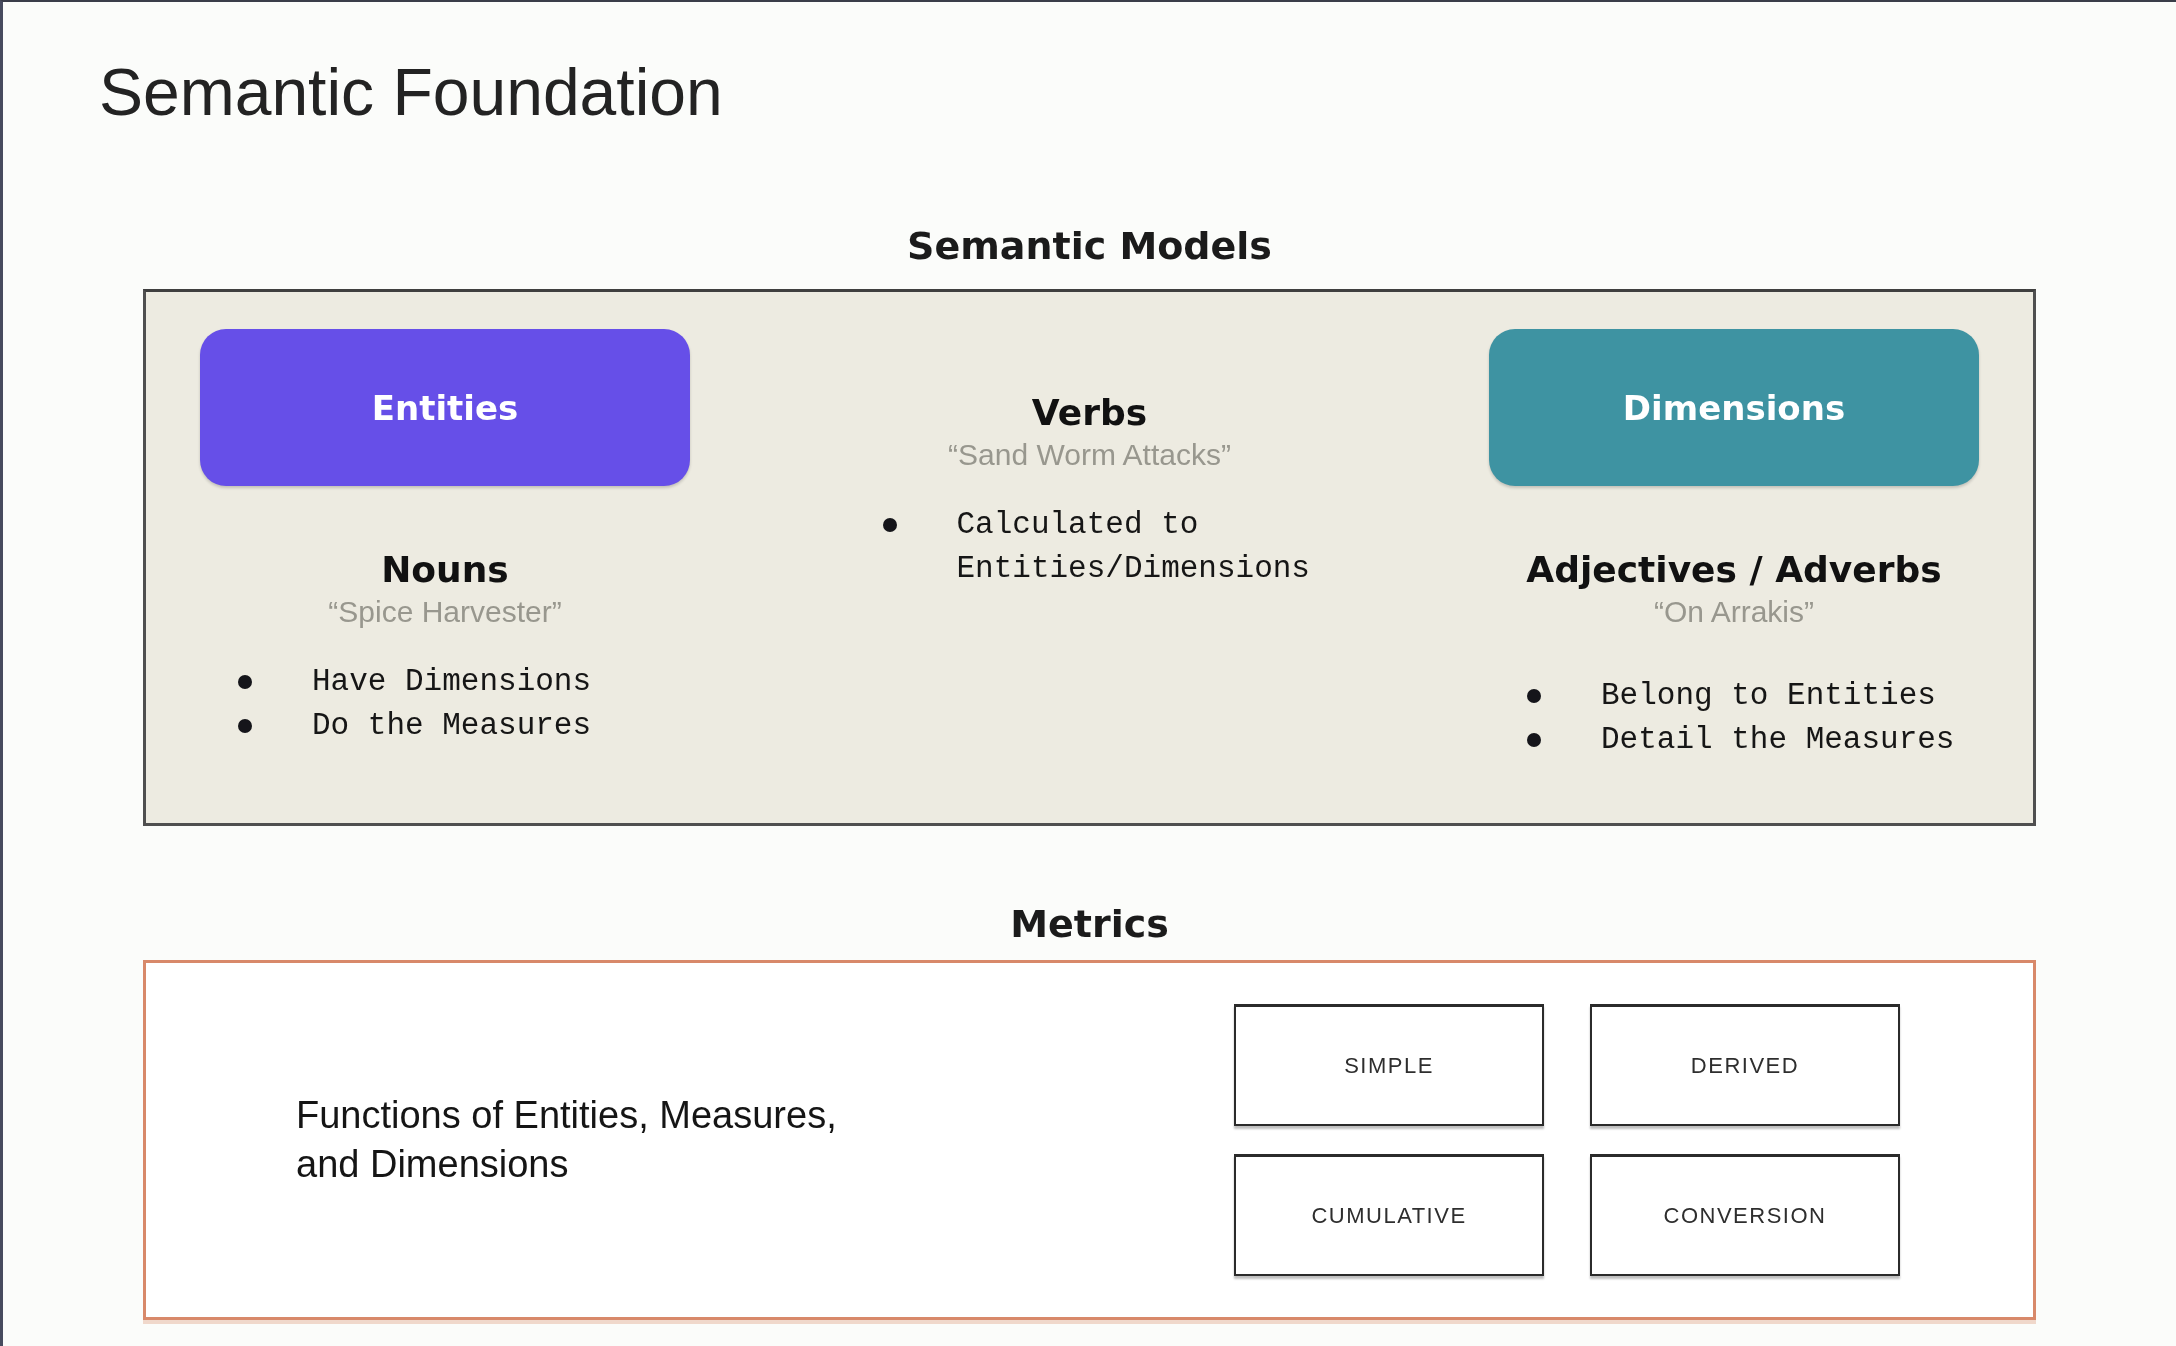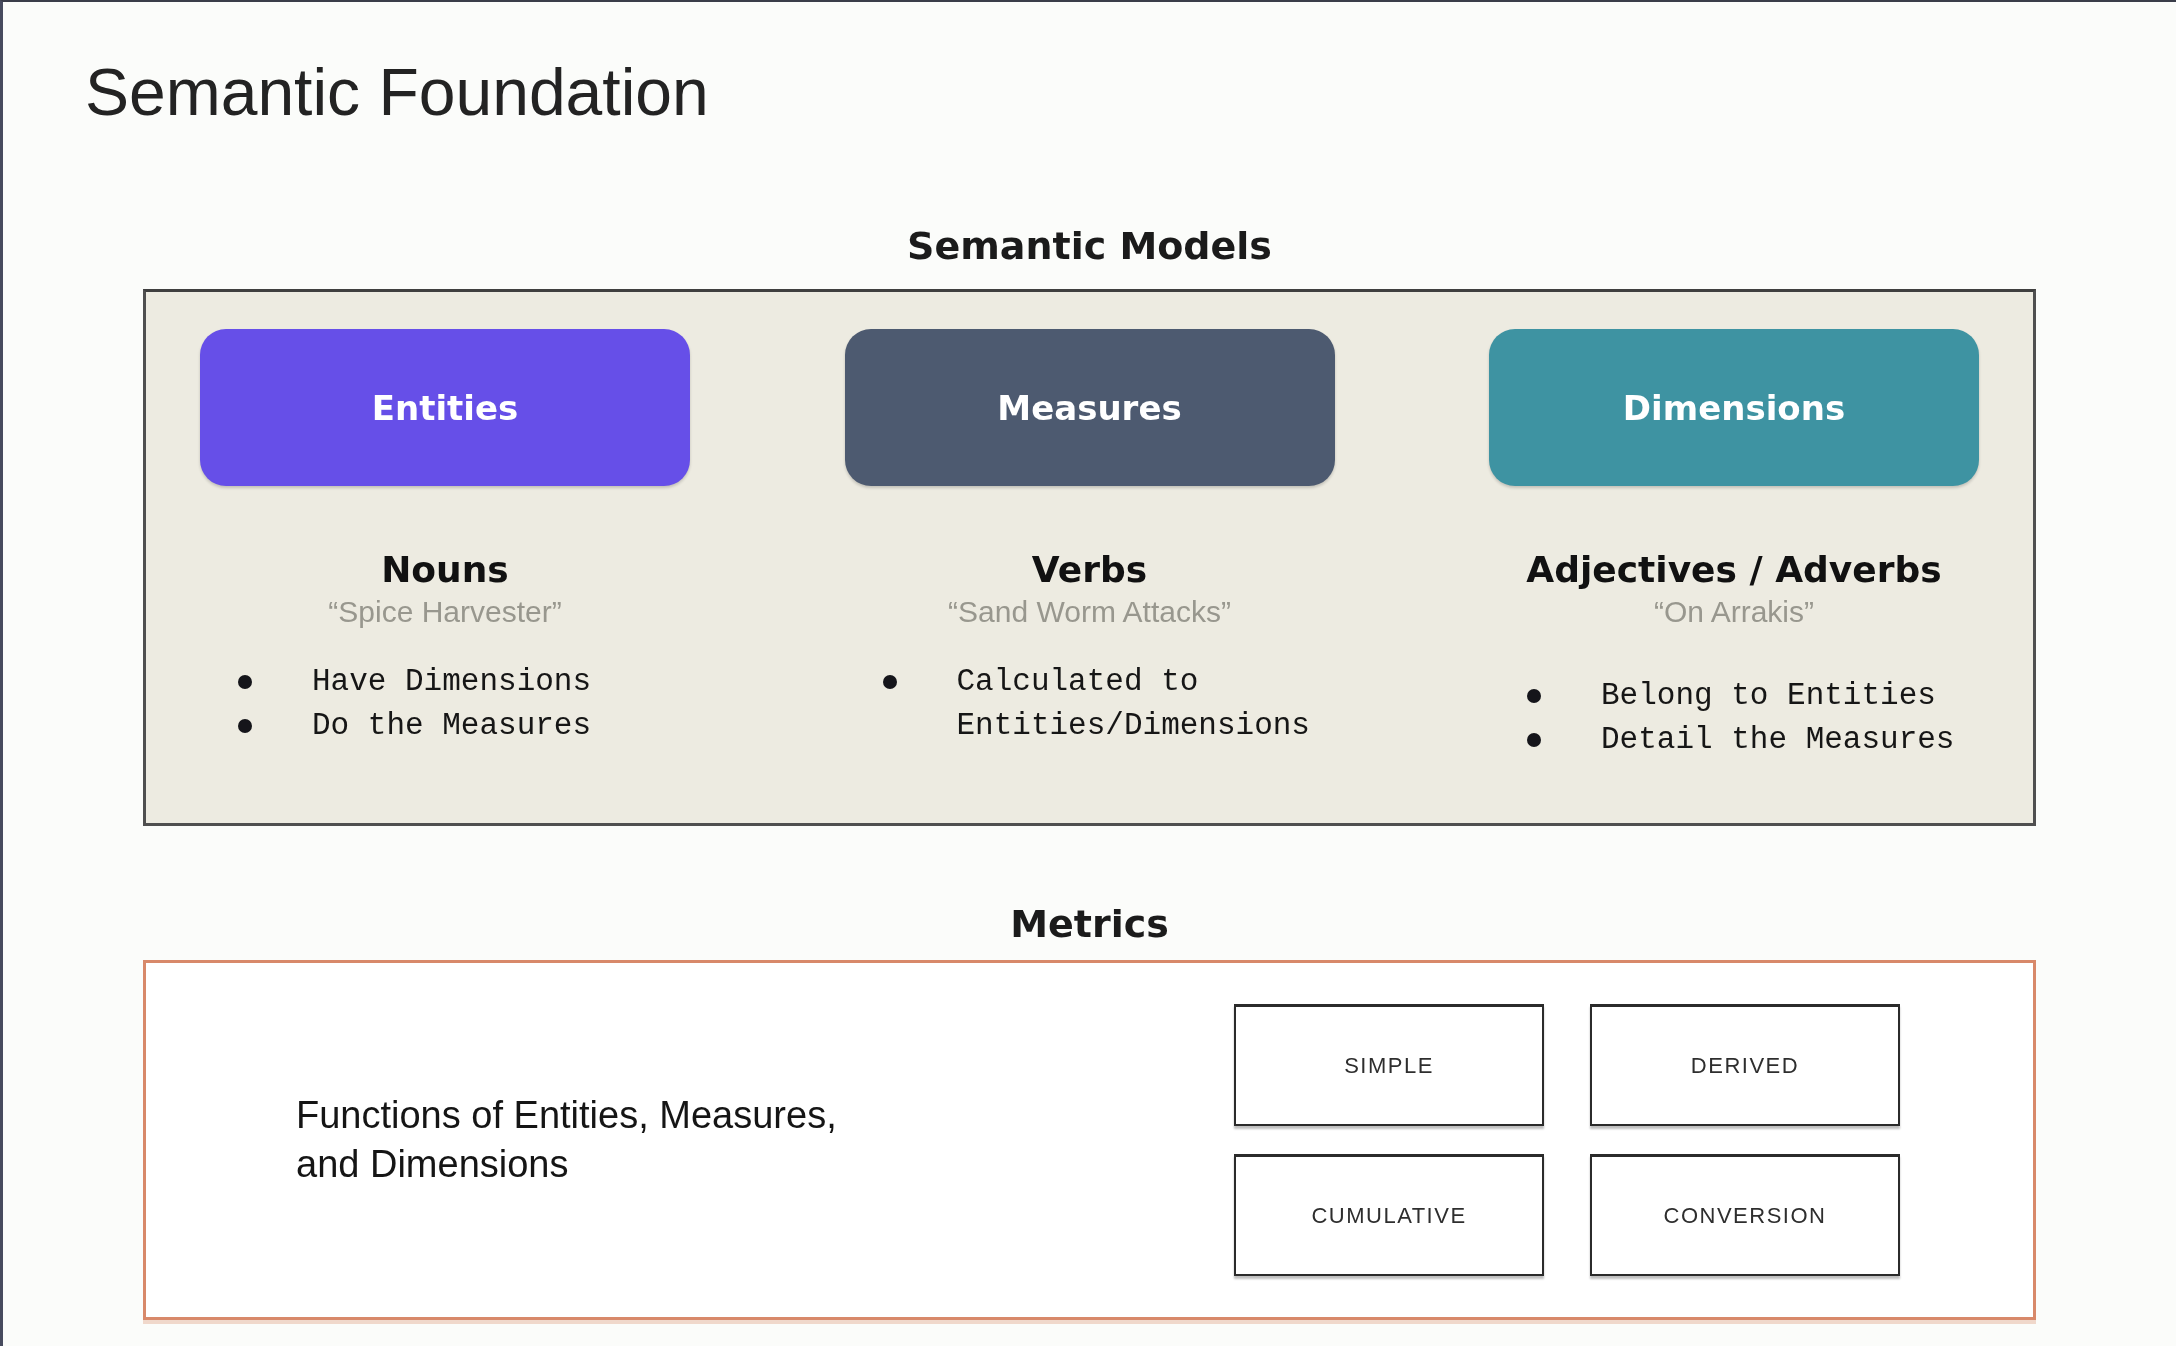--- a/index.html
+++ b/index.html
@@ -12,21 +12,21 @@
     border-top: 2px solid #3a3d49;
     border-left: 3px solid #474b5e;
     overflow: hidden;
     font-family: "Liberation Sans", sans-serif;
     color: #1c1c1c;
   }
 
   
   .page-title {
     position: absolute;
-    left: 82px;
+    left: 96px;
     top: 52px;
     font-size: 66px;
     font-weight: 400;
     letter-spacing: 0px;
     color: #232323;
   }
 
   
   .section-heading {
     position: absolute;
@@ -175,21 +175,20 @@
       <div class="sm-chip" style="background-color: rgb(102, 79, 232);">Entities</div>
       <div class="sm-role">Nouns</div>
       <div class="sm-example">“Spice Harvester”</div>
       <ul class="bullet-list">
         <li>Have Dimensions</li>
         <li>Do the Measures</li>
       </ul>
     </div>
 
     <div class="sm-column">
-      <div class="sm-chip" style="background-color: rgb(77, 90, 112);">Measures</div>
       <div class="sm-role">Verbs</div>
       <div class="sm-example">“Sand Worm Attacks”</div>
       <ul class="bullet-list">
         <li>Calculated to Entities/Dimensions</li>
       </ul>
     </div>
 
     <div class="sm-column">
       <div class="sm-chip" style="background-color: rgb(62, 147, 162);">Dimensions</div>
       <div class="sm-role">Adjectives / Adverbs</div>

